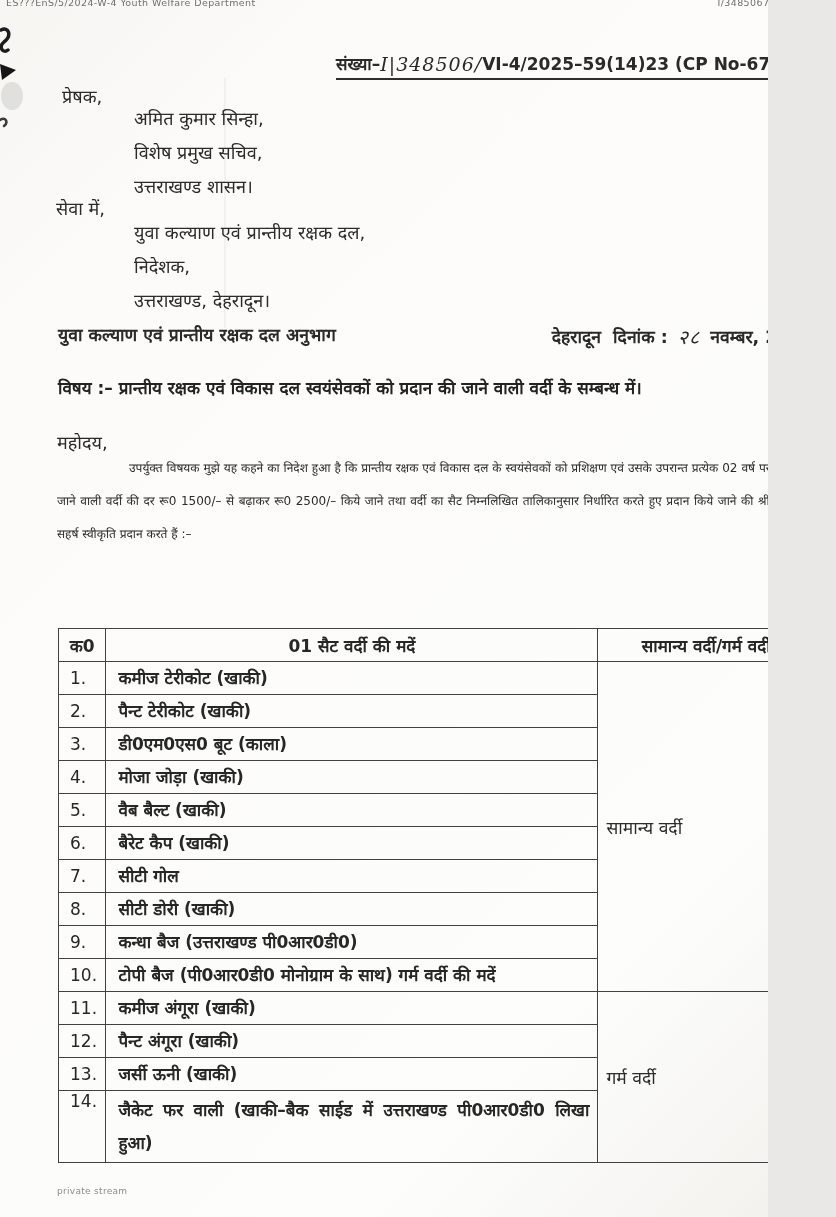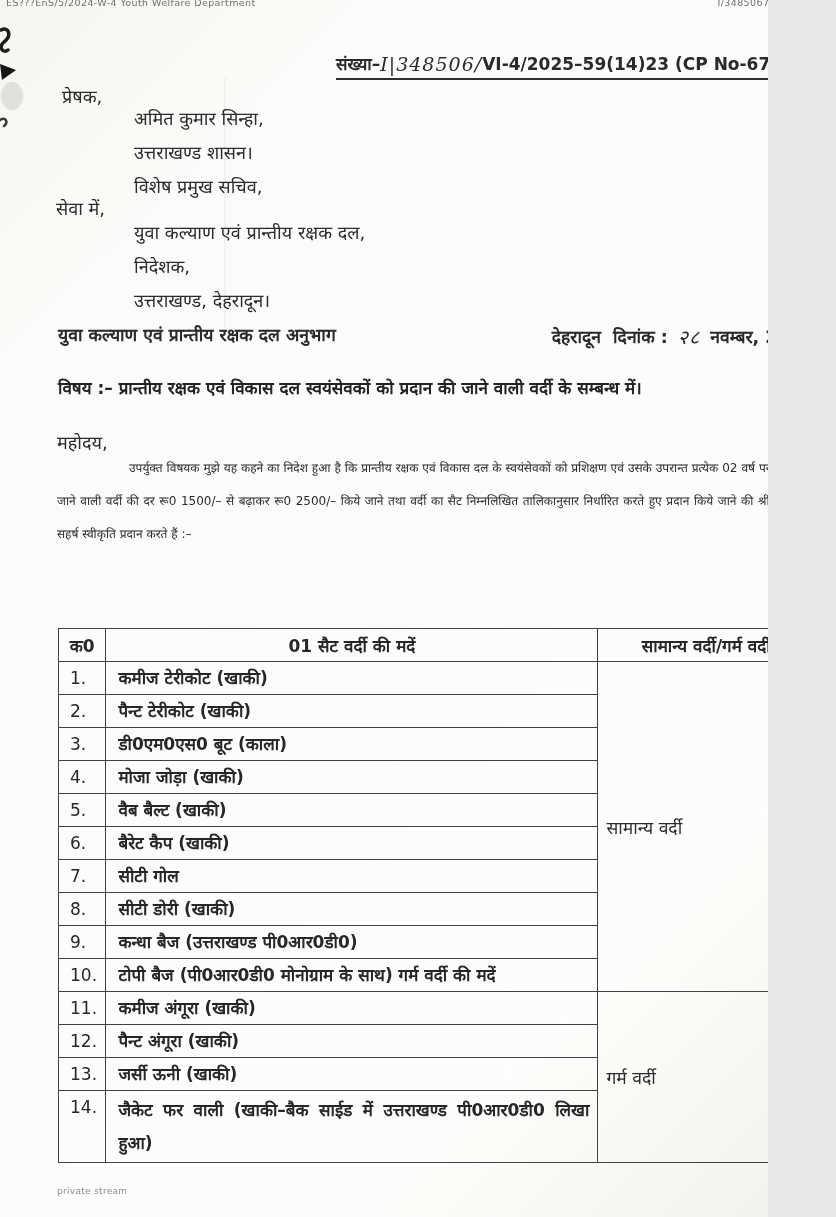--- a/index.html
+++ b/index.html
@@ -120,22 +120,22 @@
 
   <div class="ref-line">
     <span class="ref-underline">
       <span>संख्या–</span><span class="handwritten">I|348506/</span><span>VI-4/2025–59(14)23  (CP No-67286)</span>
     </span>
   </div>
 
   <div class="blk" style="top:84px;left:62px;">प्रेषक,</div>
   <div class="blk lines" style="top:102px;left:134px;">
     <div>अमित कुमार सिन्हा,</div>
+    <div>विशेष प्रमुख सचिव,</div>
     <div>उत्तराखण्ड शासन।</div>
-    <div>विशेष प्रमुख सचिव,</div>
   </div>
 
   <div class="blk" style="top:196px;left:56px;">सेवा में,</div>
   <div class="blk lines" style="top:216px;left:134px;">
     <div>युवा कल्याण एवं प्रान्तीय रक्षक दल,</div>
     <div>निदेशक,</div>
     <div>उत्तराखण्ड, देहरादून।</div>
   </div>
 
   <div class="dept-date">
@@ -216,21 +216,21 @@
       </tr>
       <tr>
         <td class="num-cell">12.</td>
         <td class="item-cell">पैन्ट अंगूरा (खाकी)</td>
       </tr>
       <tr>
         <td class="num-cell">13.</td>
         <td class="item-cell">जर्सी ऊनी (खाकी)</td>
       </tr>
       <tr class="tall">
-        <td class="num-cell" style="vertical-align:top;padding-top:6px;">14.</td>
+        <td class="num-cell" style="vertical-align:top;padding-top:0;">14.</td>
         <td class="item-cell" style="text-align:justify;line-height:33px;">जैकेट फर वाली (खाकी–बैक साईड में उत्तराखण्ड पी0आर0डी0 लिखा हुआ)</td>
       </tr>
     </tbody>
   </table>
 
   <div class="footer-watermark">private stream</div>
 
 </div>
 
 </body></html>

